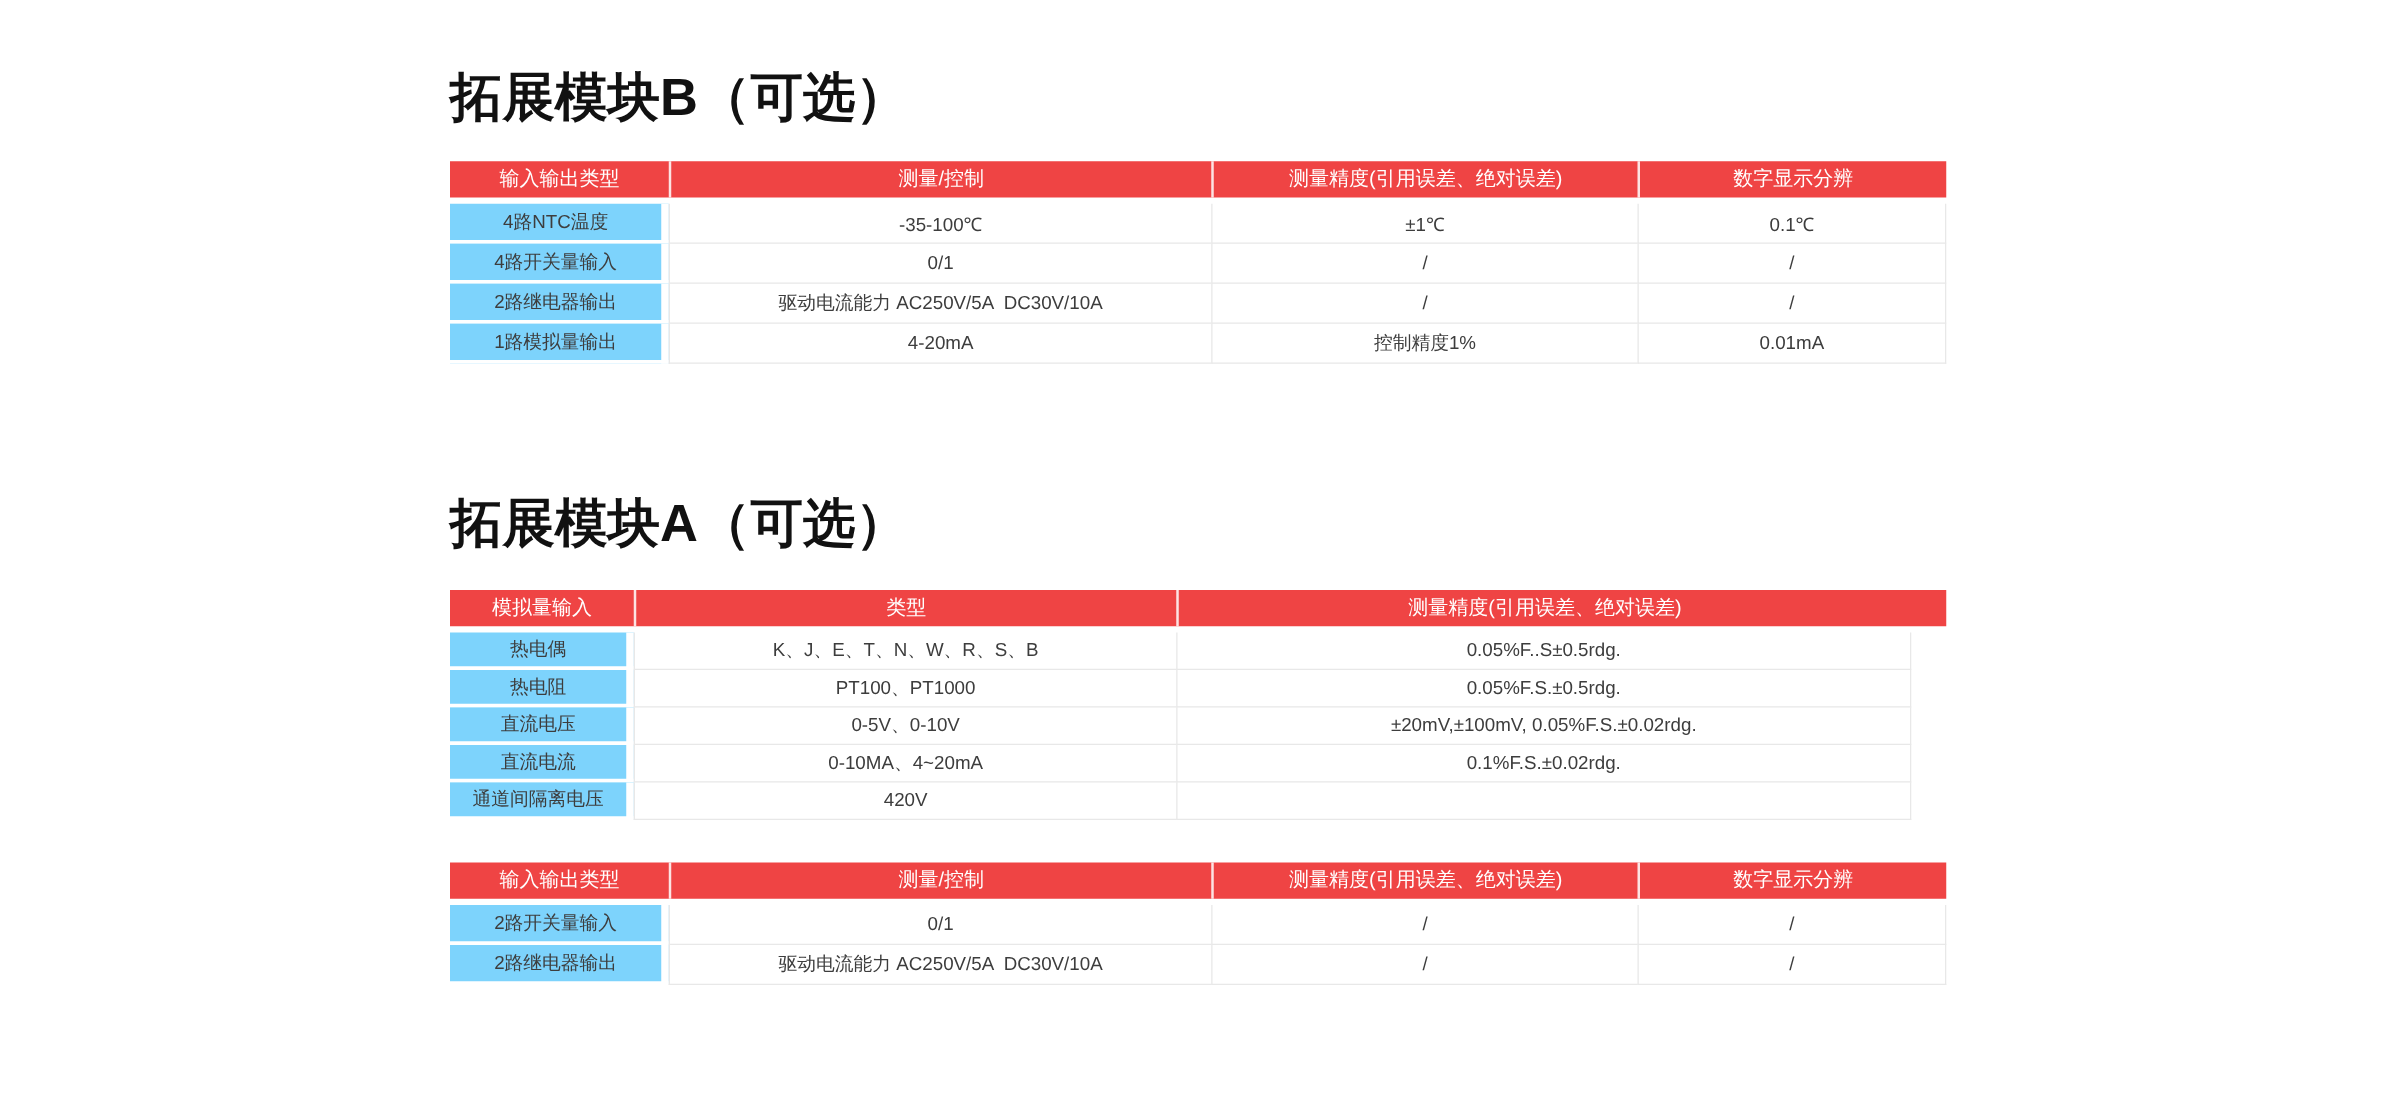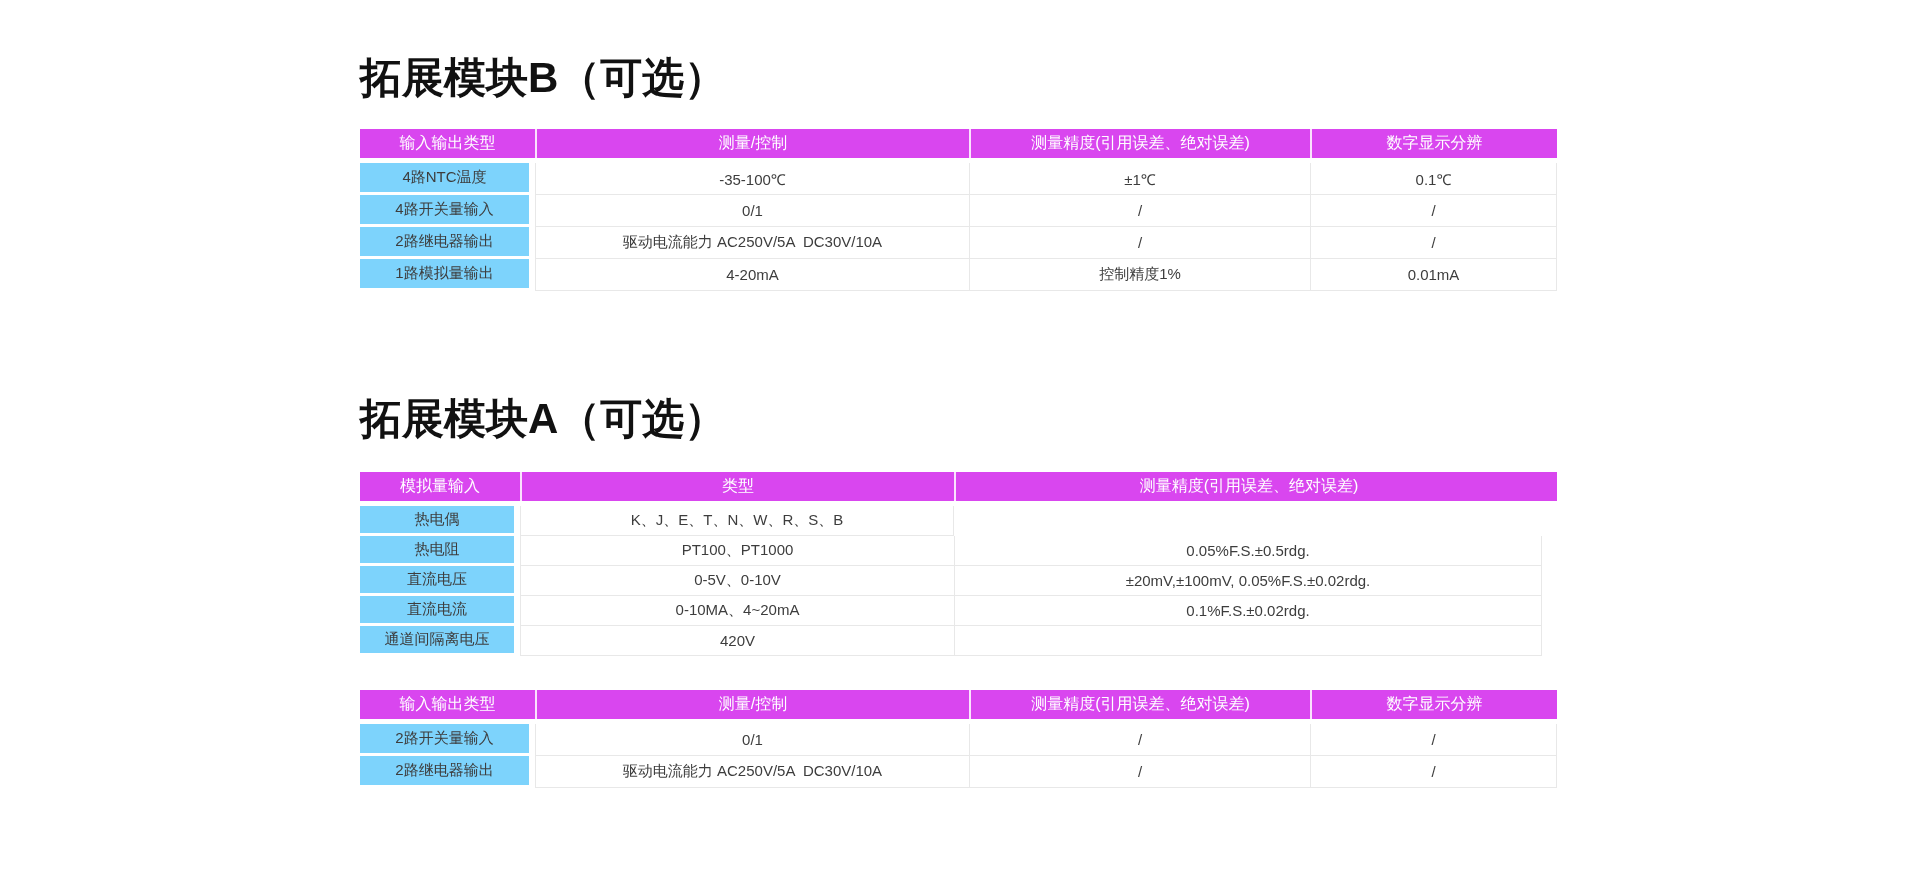--- a/index.html
+++ b/index.html
@@ -20,21 +20,21 @@
     font-family: "Liberation Sans", sans-serif;
   }
 
   .tbl {
     position: absolute; left: 360px; width: 1197px;
     font-size: 15px; color: #3d3d3d;
   }
   .row { display: flex; width: 100%; }
   .row.head {
     height: 29px;
-    background: #d946ef;
+    background: #ef4444;
     margin-bottom: 5px;
   }
   .cell {
     display: flex; align-items: center; justify-content: center;
     white-space: pre; overflow: hidden;
   }
   .head .cell { color: #ffffff; font-size: 16px; }
   .head .cell + .cell { border-left: 2px solid rgba(255,255,255,0.85); }
 
   
@@ -54,21 +54,21 @@
     border-bottom: 3px solid #ffffff;
   }
 
   
   .tb4 .c0 { width: 175px; }
   .tb4 .c1 { width: 434px; }
   .tb4 .c2 { width: 341px; }
   .tb4 .c3 { width: 247px; }
 
   
-  .tb3 .c0 { width: 160px; }
+  .tb3 .c0 { width: 147px; }
   .tb3 .c1 { width: 434px; }
   .tb3 .c2 { width: 588px; }
 </style>
 </head>
 <body>
 
 <div class="canvas">
 
   <h1 class="sec-title" style="top:52px;">拓展模块B（可选）</h1>
 
@@ -109,20 +109,21 @@
 
   <div class="tbl tb3 tbl-a1" style="top:472px;">
     <div class="row head">
       <div class="cell c0">模拟量输入</div>
       <div class="cell c1">类型</div>
       <div class="cell c2">测量精度(引用误差、绝对误差)</div>
     </div>
     <div class="row body">
       <div class="cell c0 lab">热电偶</div>
       <div class="cell c1">K、J、E、T、N、W、R、S、B</div>
+      <div class="cell c2">0.05%F..S±0.5rdg.</div>
     </div>
     <div class="row body">
       <div class="cell c0 lab">热电阻</div>
       <div class="cell c1">PT100、PT1000</div>
       <div class="cell c2">0.05%F.S.±0.5rdg.</div>
     </div>
     <div class="row body">
       <div class="cell c0 lab">直流电压</div>
       <div class="cell c1">0-5V、0-10V</div>
       <div class="cell c2">±20mV,±100mV, 0.05%F.S.±0.02rdg.</div>

